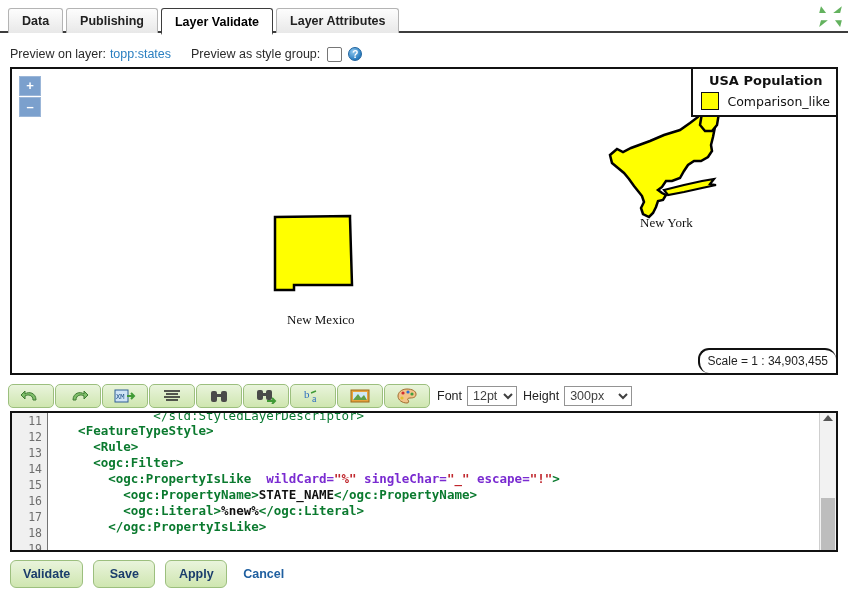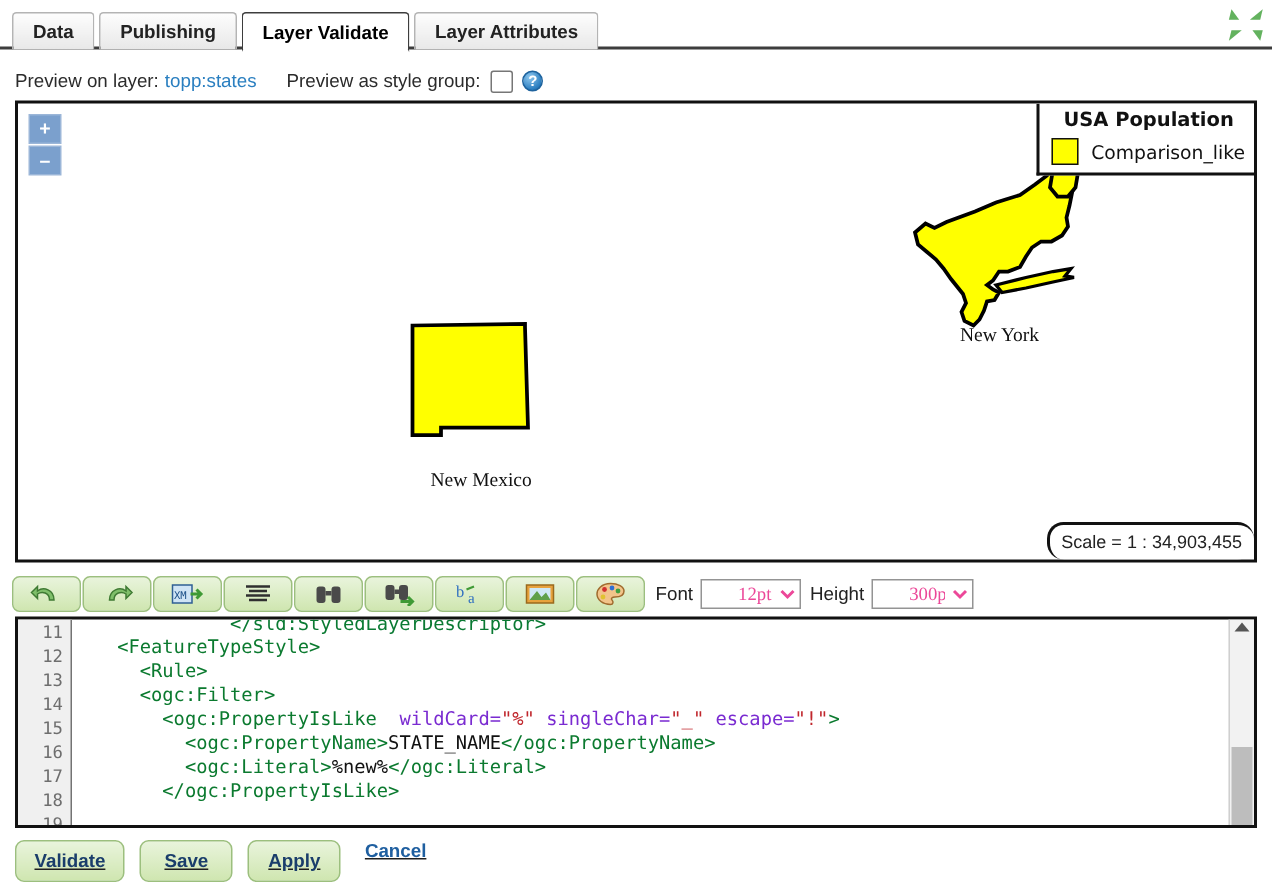--- a/index.html
+++ b/index.html
@@ -176,24 +176,24 @@
     display: flex; align-items: center; justify-content: center;
     cursor: pointer;
     box-sizing: border-box;
   }
   .tbtn svg { display: block; }
   .fontlbl { font-size: 12.5px; margin: 0 5px 0 6px; color: #222; }
   .selbox {
     height: 20px;
     border: 1px solid #949494;
     background: #fff;
-    font-family: Liberation Serif, serif;
-    font-size: 12.5px;
-    color: #ec4899;
-    padding: 0 2px 0 20px;
+    font-family: Liberation Sans, sans-serif;
+    font-size: 12.5px;
+    color: #404040;
+    padding: 0 2px 0 1px;
     box-sizing: border-box;
     cursor: pointer;
   }
 
   
   .editor {
     position: absolute;
     left: 10px; top: 411px;
     width: 828px; height: 141px;
     border: 2px solid #111;
@@ -223,20 +223,21 @@
     position: relative;
     padding-top: 10px;
     overflow: hidden;
   }
   .cline {
     height: 16px; line-height: 16px;
     font-family: "DejaVu Sans Mono", monospace;
     font-size: 12.5px;
     white-space: pre;
     color: #111;
+    font-weight: bold;
   }
   .partial {
     position: absolute;
     left: 0; top: -5px;
     height: 16px; line-height: 16px;
     font-family: "DejaVu Sans Mono", monospace;
     font-size: 12.5px;
     white-space: pre;
     color: #0a7a33;
     overflow: hidden;
@@ -265,21 +266,21 @@
     left: 1px; bottom: 0px;
     width: 14px; height: 52px;
     background: #bdbdbd;
     cursor: pointer;
   }
 
   
   .footer {
     position: absolute;
     left: 10px; top: 560px;
-    display: flex;  text-decoration: underline;
+    display: flex; align-items: center;
   }
   .gbtn {
     height: 28px;
     min-width: 62px;
     padding: 0 12px;
     margin-right: 10px;
     border: 1px solid #9cbf7e;
     border-radius: 6px;
     background: linear-gradient(#e9f4dc, #cfe6b0);
     font-family: "Liberation Sans", sans-serif;

